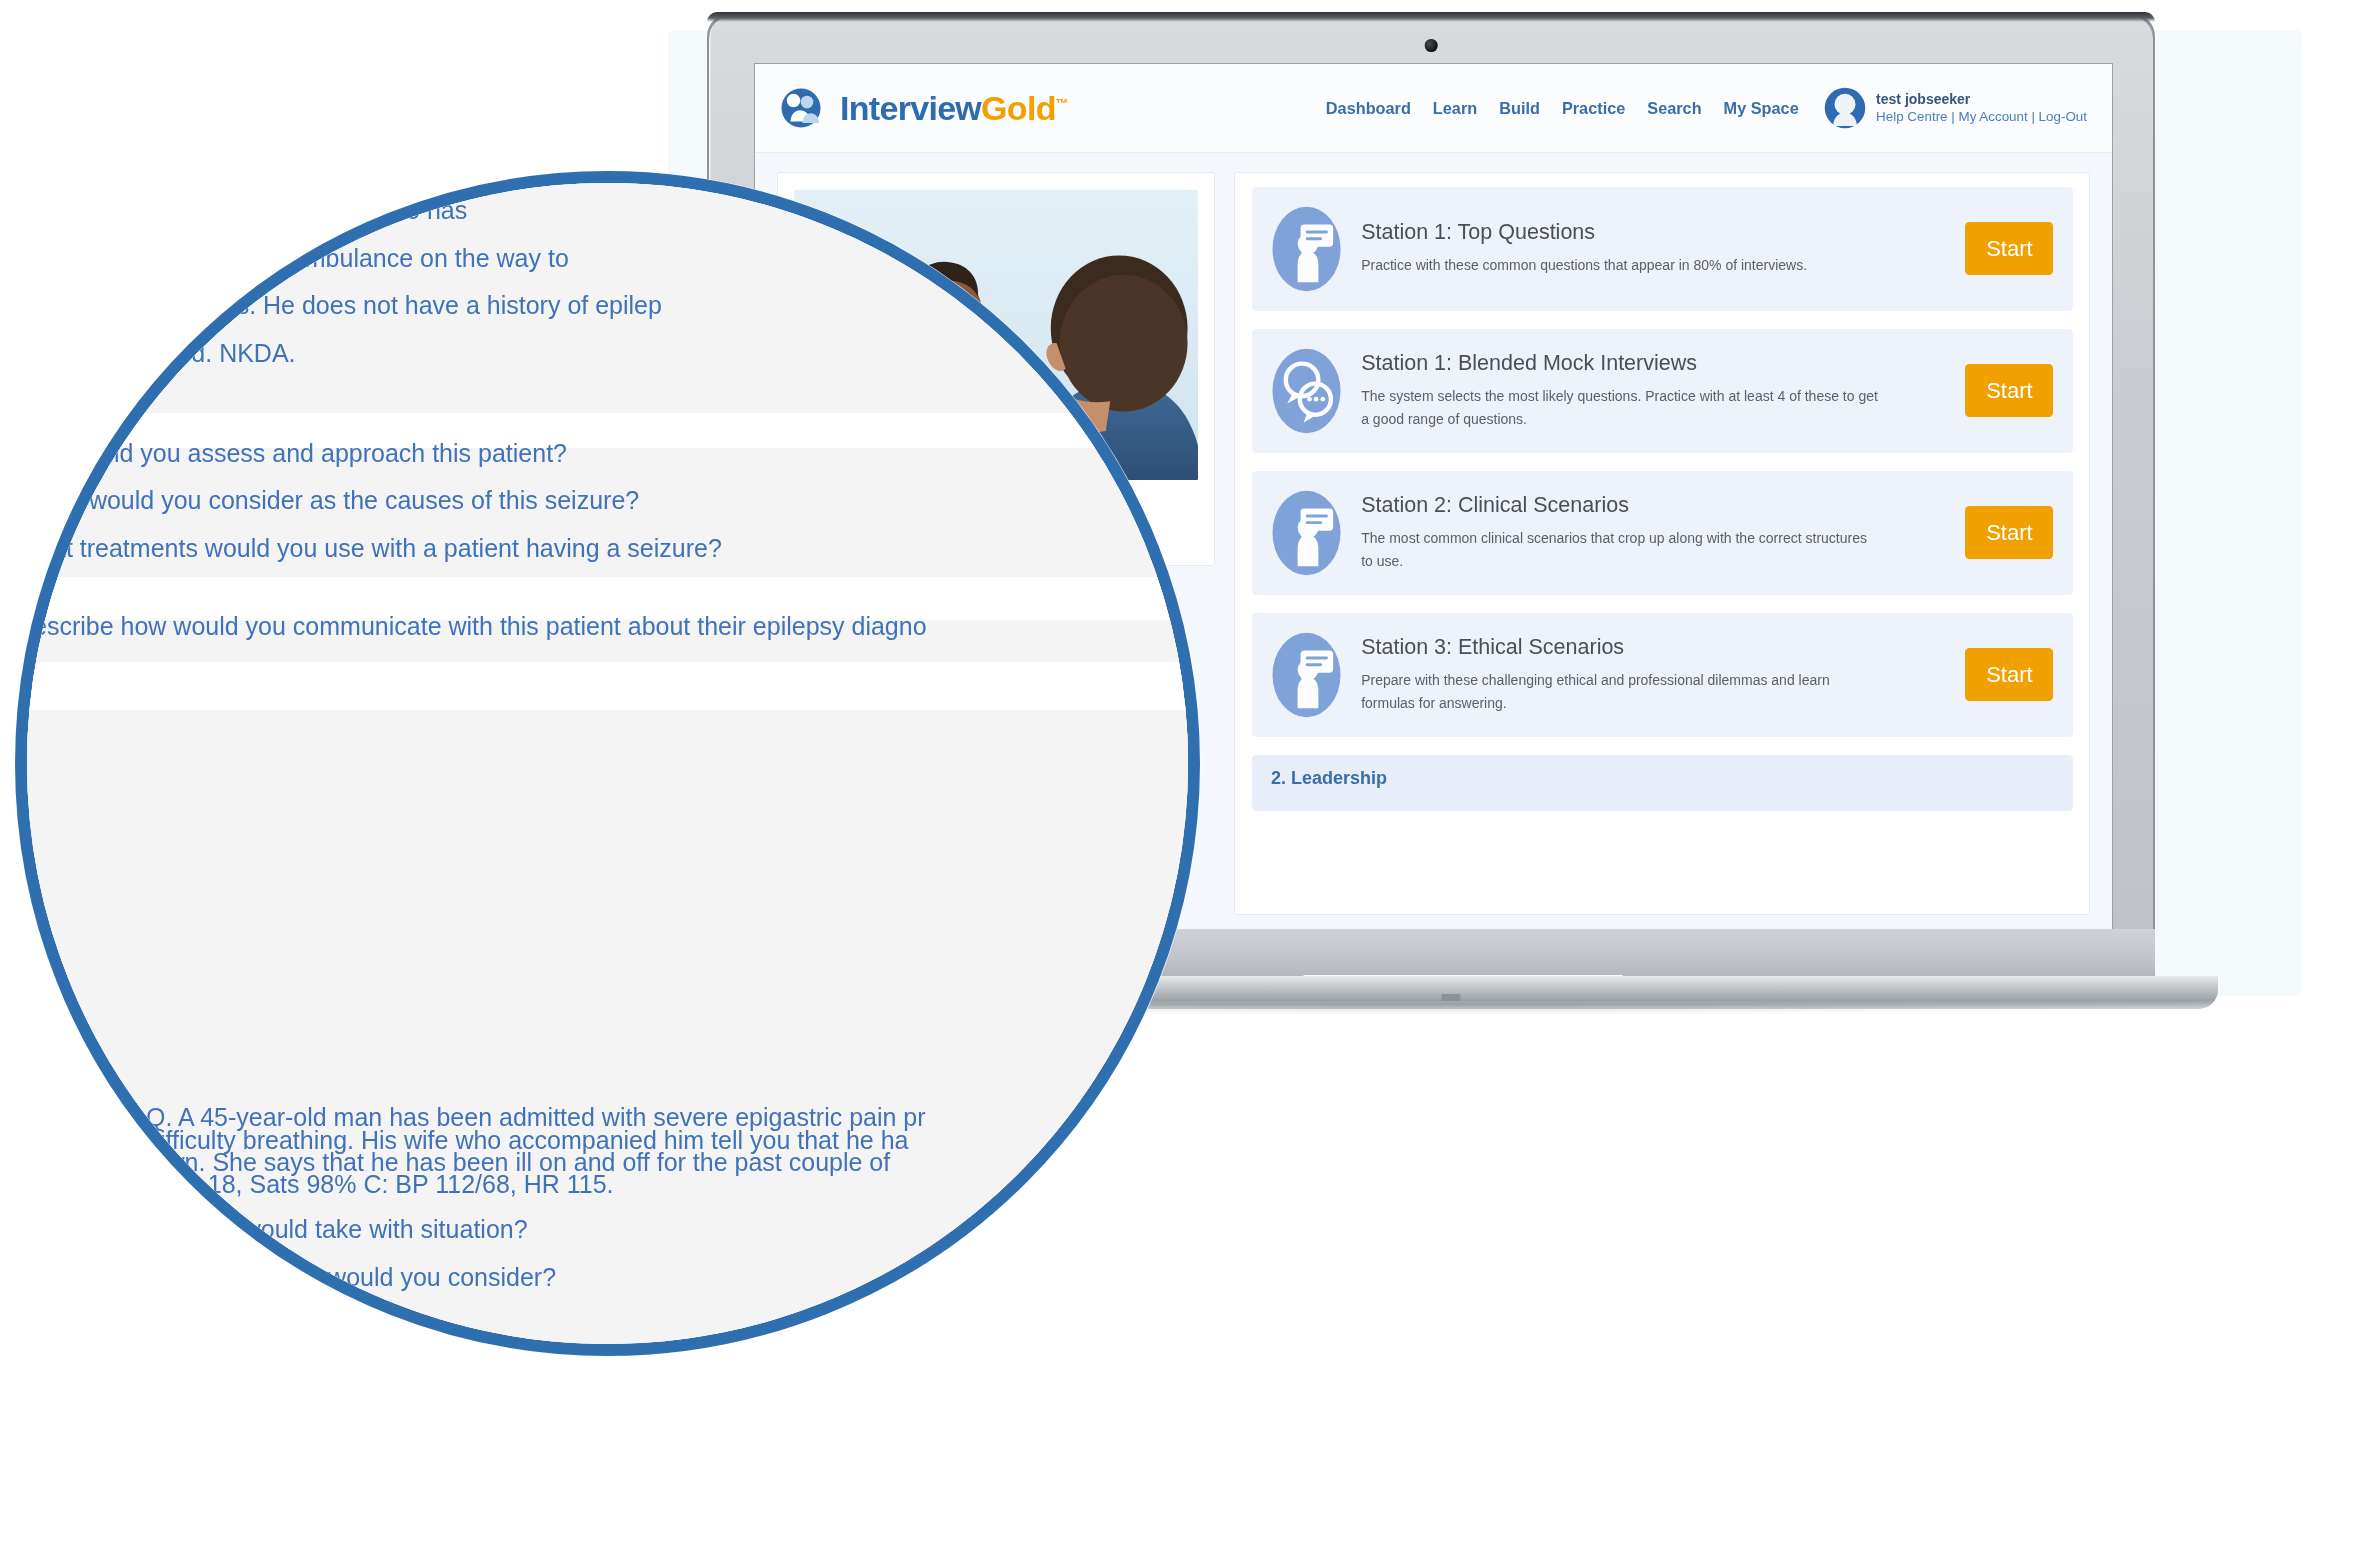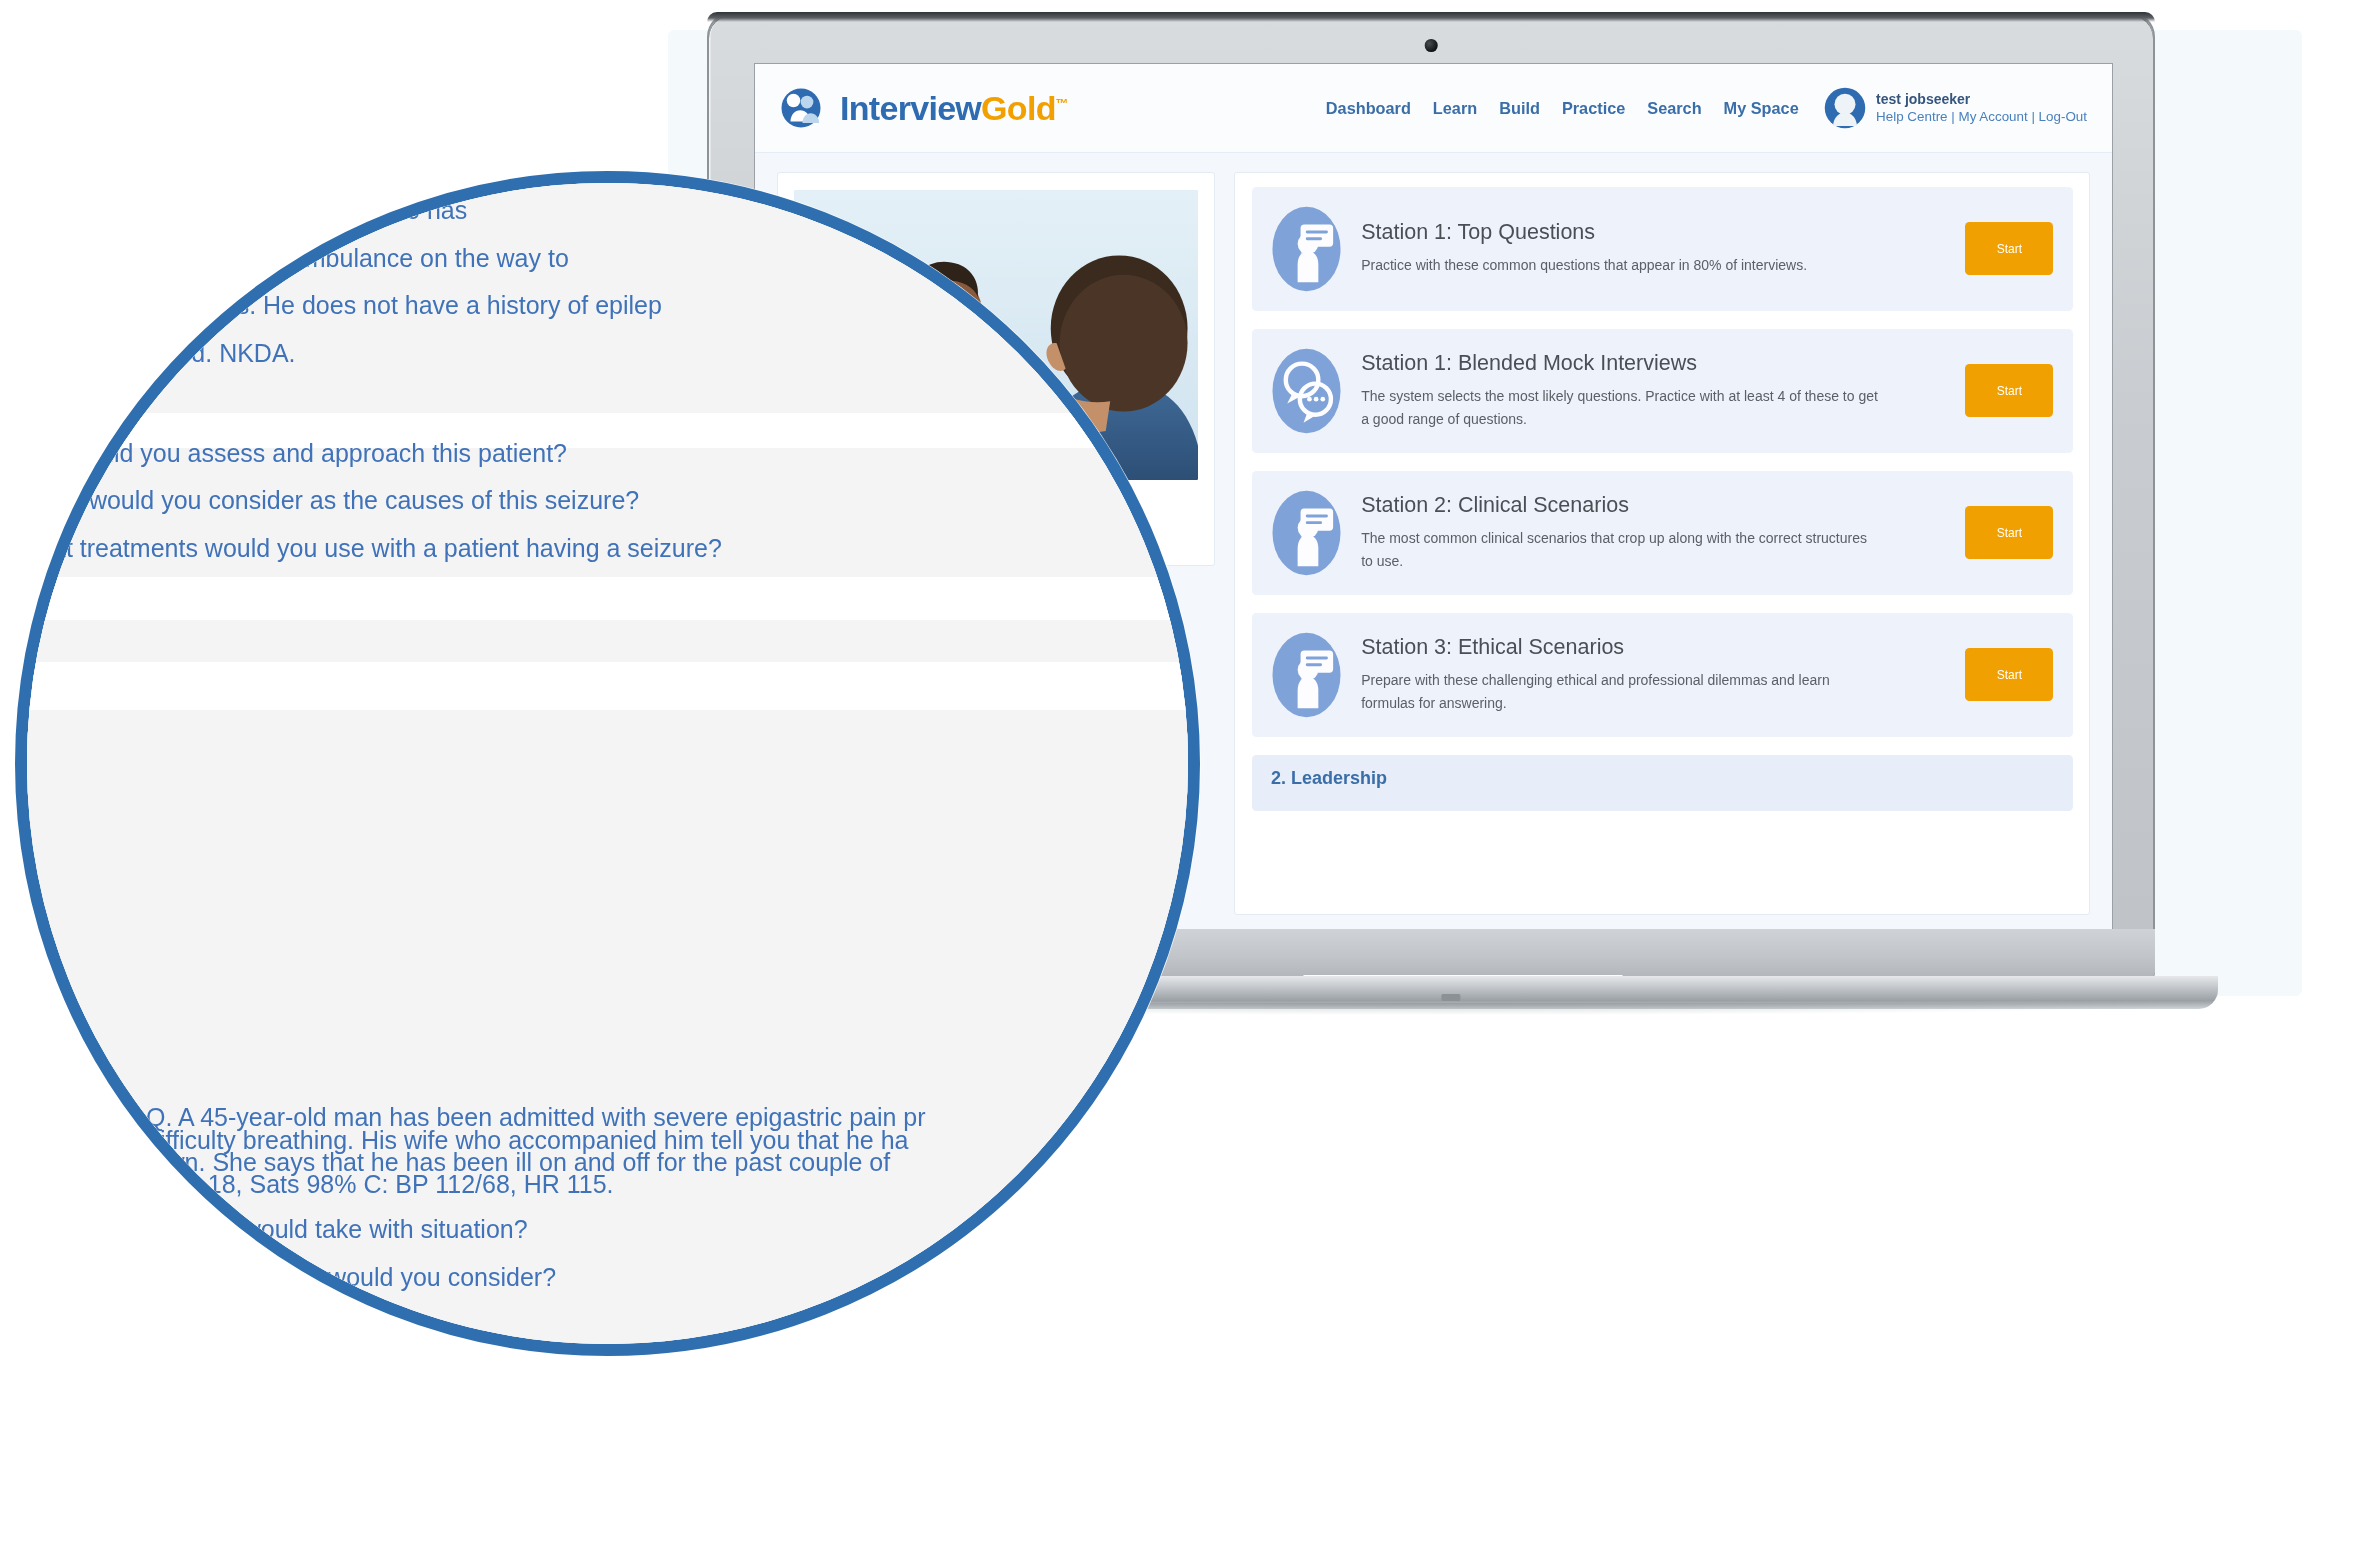--- a/index.html
+++ b/index.html
@@ -130,21 +130,21 @@
     display: flex; align-items: center; gap: 19.3px;
     background: #eef2fb; border-radius: 4.5px;
     padding: 18px 19.3px; margin-bottom: 18px;
   }
   .st-icon { width: 71px; height: 88px; flex: none; }
   .st-body { flex: 1; min-width: 0; }
   .st-title { font-size: 21.5px; color: #4a4f55; margin-bottom: 9px; }
   .st-desc { font-size: 14px; color: #5b6067; line-height: 1.65; max-width: 520px; }
   .st-start {
     flex: none; width: 88px; height: 53px; border: none; border-radius: 4.5px;
-    background: #f0a000; color: #ffffff; font-size: 12px; cursor: pointer;
+    background: #f0a000; color: #ffffff; font-size: 22px; cursor: pointer;
     font-family: "Liberation Sans", sans-serif;
   }
   .station-partial {
     background: #e7eef9; border-radius: 4.5px; padding: 13.4px 19.3px 22px 19.3px;
     font-size: 18px; color: #3a6ea8; font-weight: 600;
   }
 
   
   .mag {
     position: absolute; left: 15px; top: 171px;
@@ -388,20 +388,21 @@
       <div class="mrow mq" style="top:105px; left:79px;">oring sounds. He does not have a history of epilep</div>
       <div class="mrow mq" style="top:153px; left:74px;">ter based. NKDA.</div>
 
       <div class="mrow mq" style="top:253px; left:73px;">uld you assess and approach this patient?</div>
       <div class="mrow mq" style="top:300px; left:48px;">t would you consider as the causes of this seizure?</div>
       <div class="mrow mq" style="top:348px; left:25px;">at treatments would you use with a patient having a seizure?</div>
 
       <div class="mrow mag-band-white" style="top:394px; height:43px;"></div>
       <div class="mrow mag-band-grey" style="top:437px; height:59px;"></div>
 
+      <div class="mrow mq" style="top:426px; left:6px;">escribe how would you communicate with this patient about their epilepsy diagno</div>
 
       <div class="mrow mag-band-white" style="top:479px; height:48px;"></div>
       <div class="mrow mag-band-grey" style="top:527px; height:668px;"></div>
 
       <div class="mtab"></div>
 
       <div class="mrow mq" style="top: 917px; left: 119px;">Q. A 45-year-old man has been admitted with severe epigastric pain pr</div>
       <div class="mrow mq" style="top: 940px; left: 119px;">difficulty breathing. His wife who accompanied him tell you that he ha</div>
       <div class="mrow mq" style="top: 962px; left: 77px;">ng down. She says that he has been ill on and off for the past couple of</div>
       <div class="mrow mq" style="top: 984px; left: 71px;">tions: RR 18, Sats 98% C: BP 112/68, HR 115.</div>

